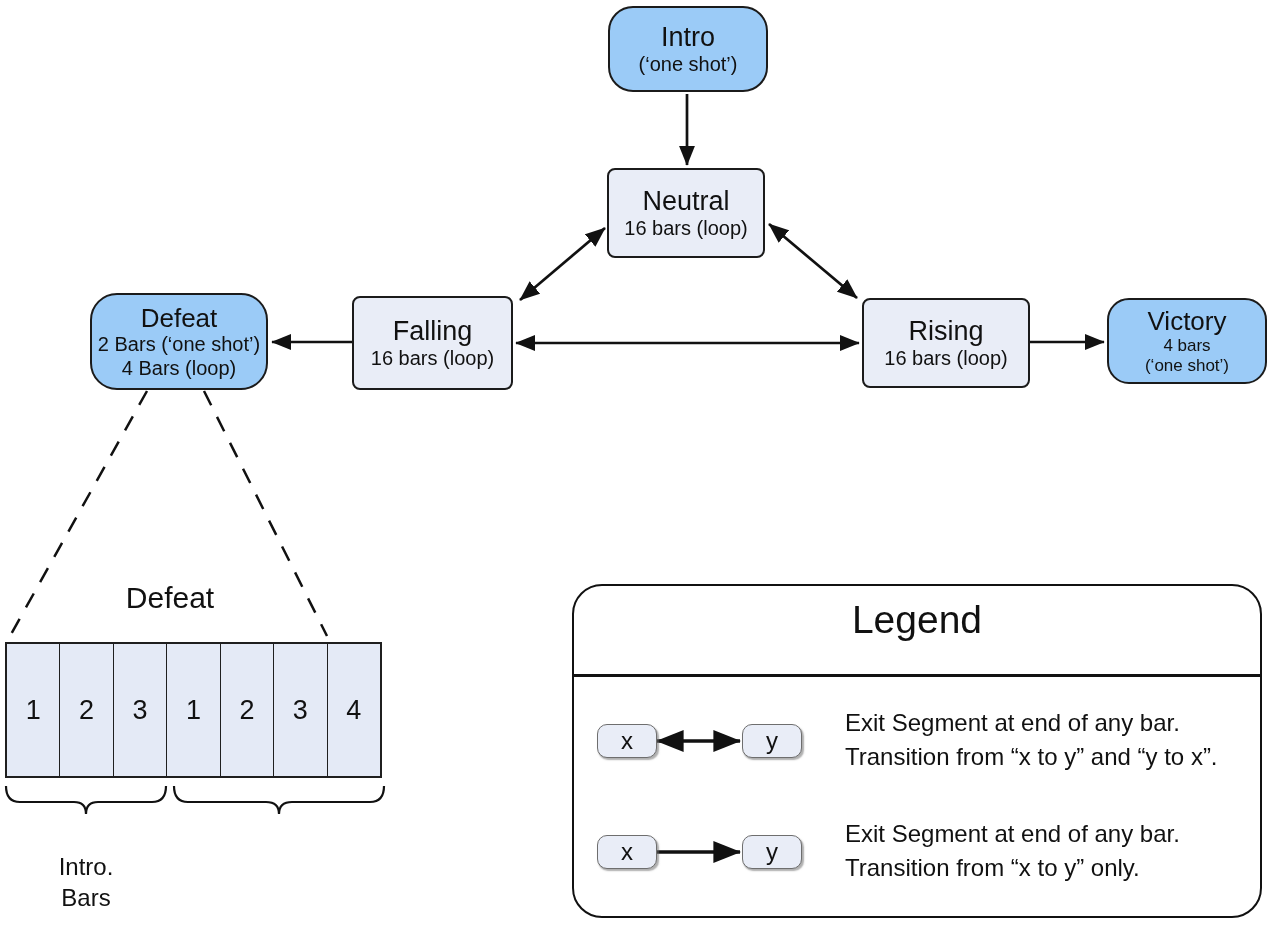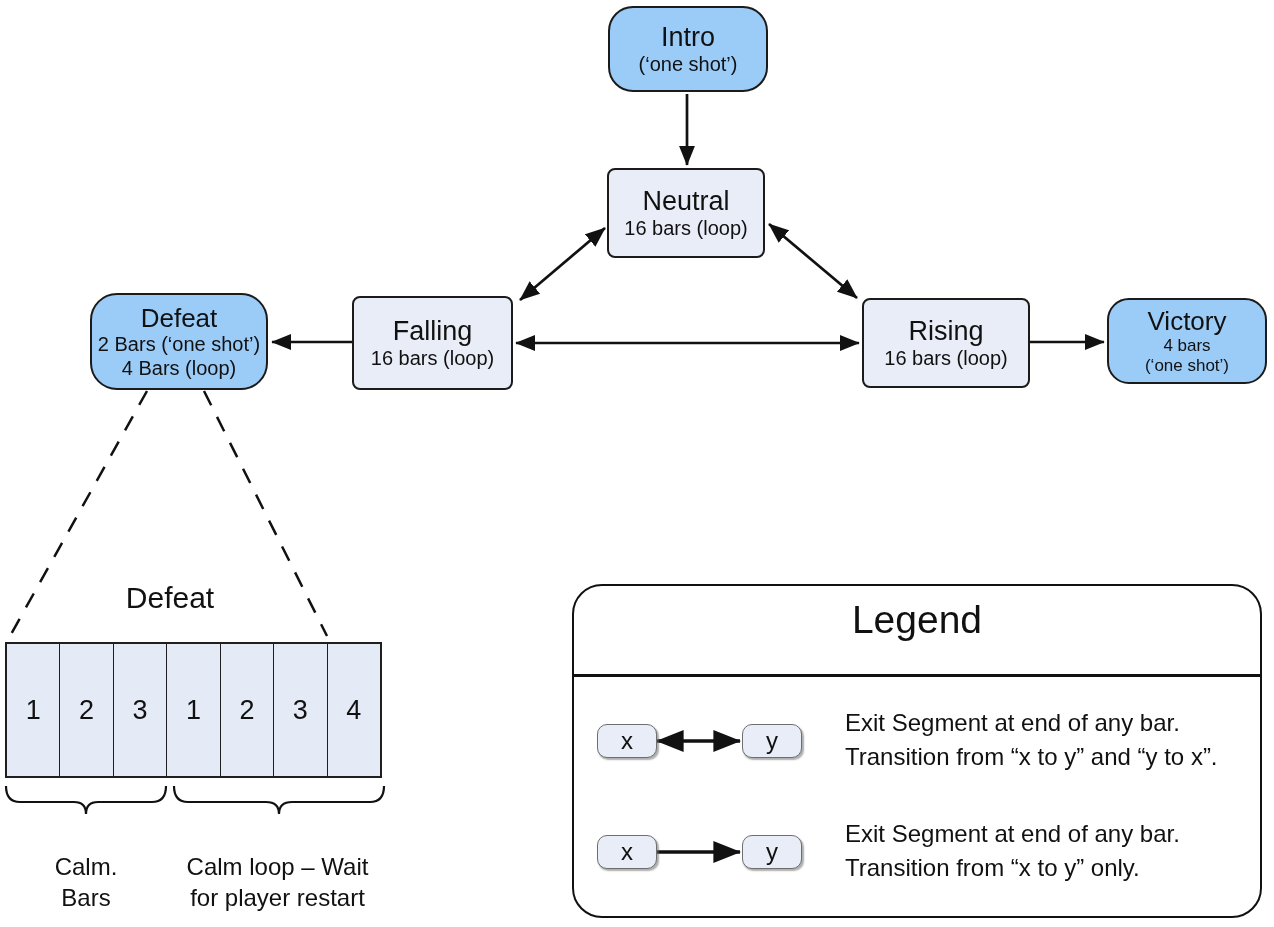--- a/index.html
+++ b/index.html
@@ -132,26 +132,22 @@
     <div class="bar-cell">1</div>
     <div class="bar-cell">2</div>
     <div class="bar-cell">3</div>
     <div class="bar-cell">1</div>
     <div class="bar-cell">2</div>
     <div class="bar-cell">3</div>
     <div class="bar-cell">4</div>
   </div>
 
   <div id="label-concl" class="brace-label">
-    <div>Calm.</div>
+    <div>Intro.</div>
     <div>Bars</div>
-  </div>
-  <div id="label-calm" class="brace-label">
-    <div>Calm loop – Wait</div>
-    <div>for player restart</div>
   </div>
 
   <div class="xy-box" style="left:597px;top:724px">x</div>
   <div class="xy-box" style="left:742px;top:724px">y</div>
   <div class="legend-desc" style="top:706px">
     <div>Exit Segment at end of any bar.</div>
     <div>Transition from “x to y” and “y to x”.</div>
   </div>
 
   <div class="xy-box" style="left:597px;top:835px">x</div>

